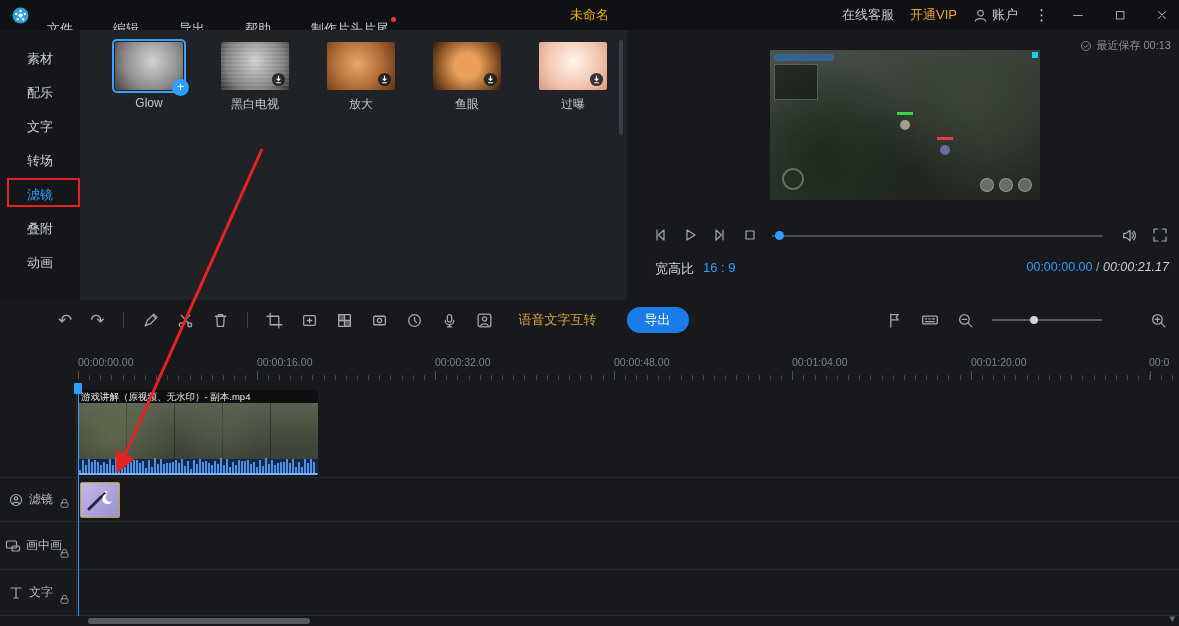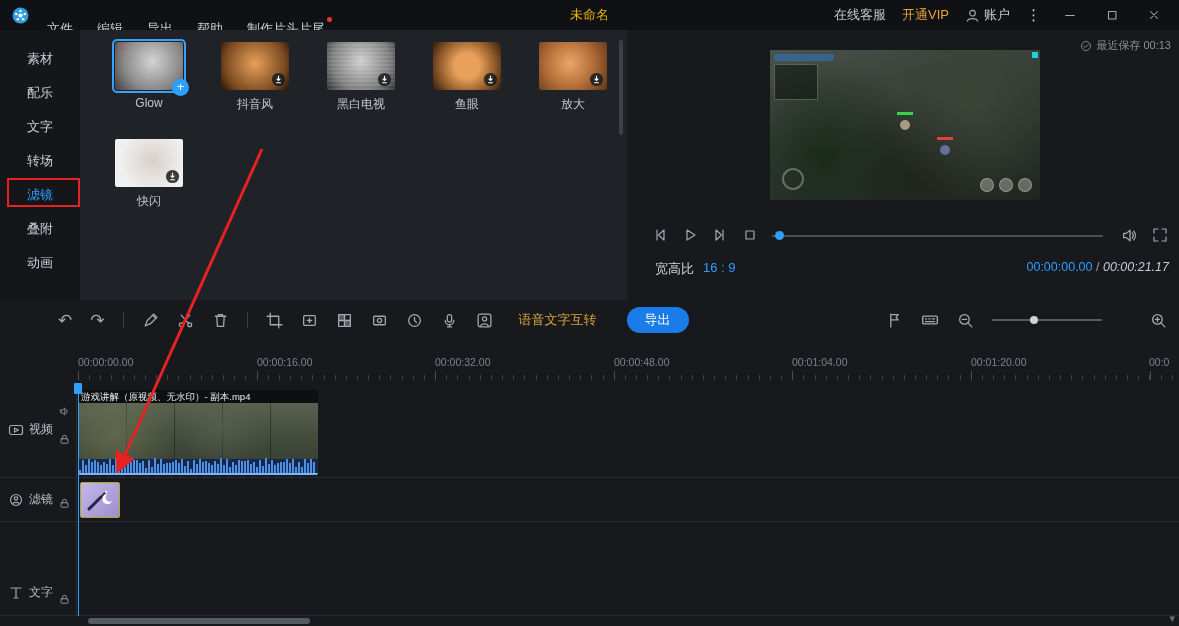--- a/index.html
+++ b/index.html
@@ -5,25 +5,25 @@
   * { margin:0; padding:0; box-sizing:border-box; }
   html,body { background:#000; }
   body { font-family:"Liberation Sans", sans-serif; }
   #app { position:relative; width:1179px; height:626px; background:#17191d; overflow:hidden; color:#c3c7cd; font-size:13px; }
   svg { display:block; }
   .ic { stroke:#a3a9b1; fill:none; stroke-width:1.2; stroke-linecap:round; stroke-linejoin:round; }
 
   
   .titlebar { position:absolute; left:0; top:0; width:1179px; height:30px; background:#0f1114; display:flex; align-items:center; }
   .applogo { margin-left:12px; }
-  .menus { display:flex; margin-left:18px; gap:24px;margin-top:27px; }
+  .menus { display:flex; margin-left:18px; gap:40px;margin-top:27px; }
   .menu-item { color:#c9cdd3; cursor:default; position:relative; }
   .menu-item .badge-dot { position:absolute; right:-7px; top:-3px; width:5px; height:5px; border-radius:50%; background:#e53935; }
   .tb-title { position:absolute; left:50%; transform:translateX(-50%); color:#eab308; }
-  .tb-right { margin-left:auto; display:flex; align-items:center; gap:16px; padding-right:12px; }
+  .tb-right { margin-left:auto; display:flex; align-items:center; gap:16px; padding-right:4px; }
   .vip { color:#e8a33d; }
   .account { display:flex; align-items:center; gap:4px; }
   .more-dots { font-size:15px; color:#c9cdd3; }
   .winbtn { width:26px; height:26px; display:flex; align-items:center; justify-content:center; }
 
   
   .upper { position:absolute; left:0; top:30px; width:1179px; height:270px; display:flex; }
   .sidebar { width:80px; background:#14161a; padding-top:12px; display:flex; flex-direction:column; }
   .side-item { height:34px; display:flex; align-items:center; justify-content:center; color:#c9cdd3; }
   .side-item.active span { color:#2e9fff; }
@@ -211,73 +211,62 @@
     <section class="fpanel">
       <div class="fgrid">
         <div class="fcard">
           <div class="thumb t1 sel">
             <span class="heart">♡</span>
             <span class="plus-badge">+</span>
           </div>
           <div class="fname">Glow</div>
         </div>
         <div class="fcard">
-          <div class="thumb t4">
-            <span class="dl-badge">
-                <svg width="15" height="15" viewBox="0 0 16 16">
-                  <circle cx="8" cy="8" r="7" fill="rgba(25,27,31,.85)"></circle>
-                  <path d="M8 4v4.5M6 7l2 2 2-2M5.5 11.5h5" stroke="#fff" fill="none" stroke-width="1.2"></path>
-                </svg>
-              </span>
-          </div>
-          <div class="fname">抖音风</div>
-        </div>
-        <div class="fcard">
           <div class="thumb t5">
             <span class="dl-badge">
                 <svg width="15" height="15" viewBox="0 0 16 16">
                   <circle cx="8" cy="8" r="7" fill="rgba(25,27,31,.85)"></circle>
                   <path d="M8 4v4.5M6 7l2 2 2-2M5.5 11.5h5" stroke="#fff" fill="none" stroke-width="1.2"></path>
                 </svg>
               </span>
           </div>
           <div class="fname">黑白电视</div>
+        </div>
+        <div class="fcard">
+          <div class="thumb t6">
+            <span class="dl-badge">
+                <svg width="15" height="15" viewBox="0 0 16 16">
+                  <circle cx="8" cy="8" r="7" fill="rgba(25,27,31,.85)"></circle>
+                  <path d="M8 4v4.5M6 7l2 2 2-2M5.5 11.5h5" stroke="#fff" fill="none" stroke-width="1.2"></path>
+                </svg>
+              </span>
+          </div>
+          <div class="fname">放大</div>
         </div>
         <div class="fcard">
           <div class="thumb t7">
             <span class="dl-badge">
                 <svg width="15" height="15" viewBox="0 0 16 16">
                   <circle cx="8" cy="8" r="7" fill="rgba(25,27,31,.85)"></circle>
                   <path d="M8 4v4.5M6 7l2 2 2-2M5.5 11.5h5" stroke="#fff" fill="none" stroke-width="1.2"></path>
                 </svg>
               </span>
           </div>
           <div class="fname">鱼眼</div>
         </div>
         <div class="fcard">
-          <div class="thumb t6">
+          <div class="thumb t8">
             <span class="dl-badge">
                 <svg width="15" height="15" viewBox="0 0 16 16">
                   <circle cx="8" cy="8" r="7" fill="rgba(25,27,31,.85)"></circle>
                   <path d="M8 4v4.5M6 7l2 2 2-2M5.5 11.5h5" stroke="#fff" fill="none" stroke-width="1.2"></path>
                 </svg>
               </span>
           </div>
-          <div class="fname">放大</div>
-        </div>
-        <div class="fcard">
-          <div class="thumb t9">
-            <span class="dl-badge">
-                <svg width="15" height="15" viewBox="0 0 16 16">
-                  <circle cx="8" cy="8" r="7" fill="rgba(25,27,31,.85)"></circle>
-                  <path d="M8 4v4.5M6 7l2 2 2-2M5.5 11.5h5" stroke="#fff" fill="none" stroke-width="1.2"></path>
-                </svg>
-              </span>
-          </div>
-          <div class="fname">快闪</div>
+          <div class="fname">过曝</div>
         </div>
       </div>
       <div class="fscroll"></div>
     </section>
 
     <section class="preview">
       <div class="recent-save">
         <svg class="ic" width="12" height="12" viewBox="0 0 16 16" style="stroke:#8a9099">
             <circle cx="8" cy="8" r="6"></circle>
             <path d="M5 8l2 2 4-4"></path>
@@ -452,39 +441,20 @@
     <span class="rlabel" style="left:614px">00:00:48.00</span>
     <span class="rlabel" style="left:792px">00:01:04.00</span>
     <span class="rlabel" style="left:971px">00:01:20.00</span>
     <span class="rlabel" style="left:1149px">00:0</span>
     <div class="ticks-minor"></div>
     <div class="ticks-major"></div>
   </div>
 
   <div class="tracks">
     <div class="trow trow-video">
-      <div class="thead">
-        <svg class="ic" width="16" height="16" viewBox="0 0 16 16">
-            <rect x="1.5" y="3.5" width="13" height="9" rx="2"></rect>
-            <path d="M6.5 6l4 2-4 2z"></path>
-          </svg>
-        <span>视频</span>
-        <span class="tick-lock" style="top:24px">
-            <svg class="ic" width="11" height="11" viewBox="0 0 16 16">
-              <path d="M2.5 6v4h2.5l3.5 3V3L5 6H2.5z"></path>
-              <path d="M11 5.5a3.8 3.8 0 0 1 0 5"></path>
-            </svg>
-          </span>
-        <span class="tick-lock" style="top:52px">
-            <svg class="ic" width="11" height="11" viewBox="0 0 16 16">
-              <rect x="3" y="7" width="10" height="6.5" rx="1"></rect>
-              <path d="M5 7V5a3 3 0 0 1 6 0v2"></path>
-            </svg>
-          </span>
-      </div>
       <div class="video-clip">
         <div class="vc-name">游戏讲解（原视频、无水印）- 副本.mp4</div>
         <div class="vc-frames"></div>
         <div class="vc-wave">
             <i style="height:3.0px"></i>
             <i style="height:12.6px"></i>
             <i style="height:8.1px"></i>
             <i style="height:14.2px"></i>
             <i style="height:10.9px"></i>
             <i style="height:12.7px"></i>
@@ -583,20 +553,35 @@
       <div class="filter-clip">
         <svg width="30" height="26" viewBox="0 0 30 26">
           <path d="M4 22L16 10" stroke="#2b2340" stroke-width="3" stroke-linecap="round"></path>
           <path d="M17 9l3-3" stroke="#2b2340" stroke-width="2" stroke-linecap="round"></path>
           <path d="M21 3l.6 1.6L23 5l-1.4.6L21 7l-.6-1.4L19 5l1.4-.4z" fill="#fff"></path>
           <path d="M27 14a5 5 0 1 1-4.5-7 4 4 0 1 0 4.5 7z" fill="#fff"></path>
         </svg>
       </div>
     </div>
 
+    <div class="trow trow-pip">
+      <div class="thead" style="padding-left:5px">
+        <svg class="ic" width="16" height="16" viewBox="0 0 16 16">
+            <rect x="1.5" y="3" width="10" height="7" rx="1"></rect>
+            <rect x="7" y="8" width="7.5" height="5" rx="1"></rect>
+          </svg>
+        <span>画中画</span>
+        <span class="tick-lock" style="top:26px">
+            <svg class="ic" width="11" height="11" viewBox="0 0 16 16">
+              <rect x="3" y="7" width="10" height="6.5" rx="1"></rect>
+              <path d="M5 7V5a3 3 0 0 1 6 0v2"></path>
+            </svg>
+          </span>
+      </div>
+    </div>
 
     <div class="trow trow-text">
       <div class="thead">
         <svg class="ic" width="16" height="16" viewBox="0 0 16 16">
             <path d="M3 3h10M8 3v10M6 13h4"></path>
           </svg>
         <span>文字</span>
         <span class="tick-lock" style="top:24px">
             <svg class="ic" width="11" height="11" viewBox="0 0 16 16">
               <rect x="3" y="7" width="10" height="6.5" rx="1"></rect>

